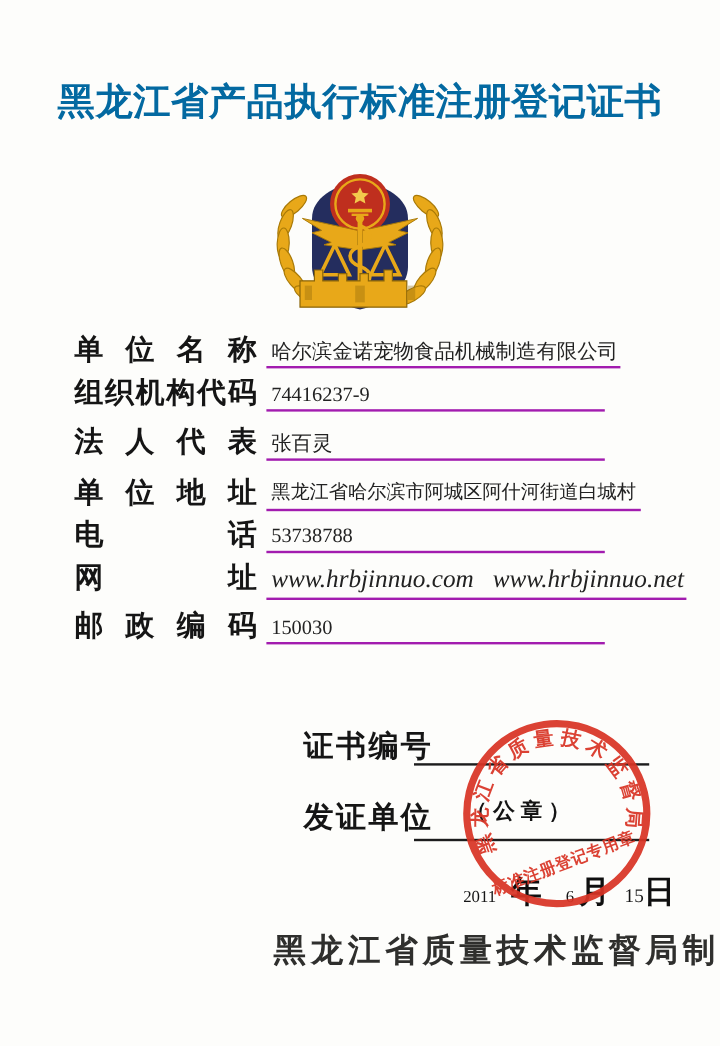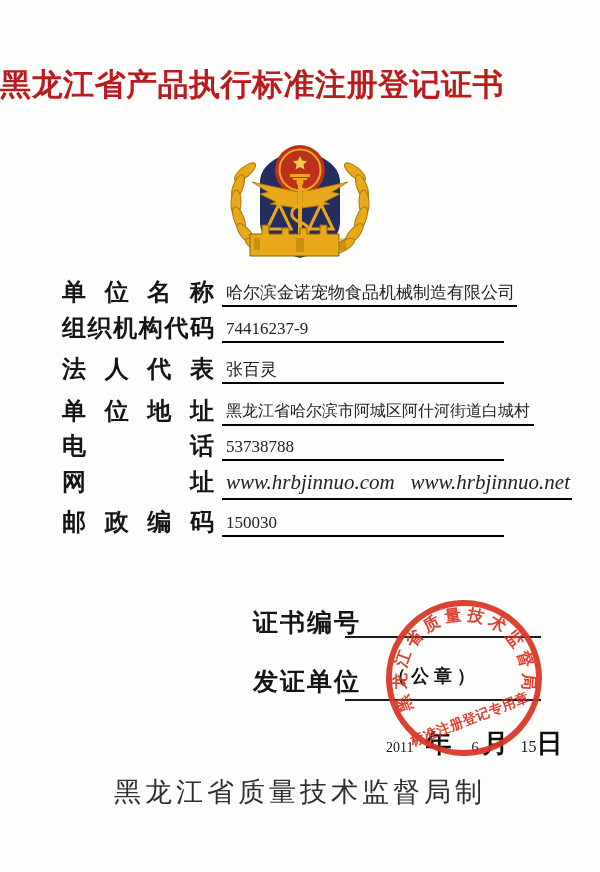--- a/index.html
+++ b/index.html
@@ -3,38 +3,38 @@
 <meta charset="utf-8">
 <style>
   html,body{margin:0;padding:0;background:#e9e9e9;}
   .page{
     position:relative;width:600px;height:872px;margin:0 auto;
     background:#fdfdfb;overflow:hidden;
     font-family:"Liberation Serif",serif;color:#111;
   }
   
   .title{
-    position:absolute;top:64px;left:0;width:100%;text-align:left;
+    position:absolute;top:64px;left:0;width:100%;text-align:center;
     font-family:"Liberation Serif",serif;font-weight:bold;
-    font-size:31px;letter-spacing:0.5px;color:#b91c1c;
+    font-size:31px;letter-spacing:0.5px;color:#0369a1;
   }
   
   .emblem{position:absolute;left:218px;top:130px;width:164px;height:140px;}
   
   .frow{
     position:absolute;left:62px;display:flex;align-items:center;height:36px;
   }
   .flabel{
     width:152px;flex:0 0 152px;
     font-family:"Liberation Sans",sans-serif;font-weight:bold;
     font-size:24px;line-height:1;padding-bottom:7px;color:#151515;
     text-align:justify;text-align-last:justify;
   }
   .fvalue{
-    flex:0 0 276px;margin-left:8px;border-bottom:2px solid #000000;
+    flex:0 0 276px;margin-left:8px;border-bottom:2px solid #a21caf;
     font-size:17px;line-height:1.15;padding:0 2px 3px 4px;white-space:pre;
     color:#222;
   }
   .fvalue.wide{flex:0 0 306px;font-size:16px;font-family:Liberation Serif, serif;}
   .fvalue.url{font-size:21px;font-style:italic;}
   
   .clabel{
     position:absolute;left:253px;
     font-family:"Liberation Sans",sans-serif;font-weight:bold;
     font-size:25px;letter-spacing:2px;color:#151515;line-height:1;text-align:right;
@@ -55,22 +55,22 @@
   .sp12{display:inline-block;width:12px;}
   .sp20{display:inline-block;width:20px;}
   .sp4{display:inline-block;width:4px;}
   
   .seal{
     position:absolute;left:382px;top:596px;width:164px;height:164px;
     pointer-events:none;opacity:0.93;
   }
   
   .footer{
-    position:absolute;top:774px;left:0;width:100%;text-align:center;
-    font-size:27px;letter-spacing:4px;color:#2f2f2d;font-weight:400;
+    position:absolute;top:774px;left:0;width:100%;text-align:right;
+    font-size:27px;letter-spacing:4px;color:#2f2f2d;font-weight:700;
   }
 </style>
 </head>
 <body>
 
 <div class="page">
 
   <div class="title">黑龙江省产品执行标准注册登记证书</div>
 
   <div class="emblem">

